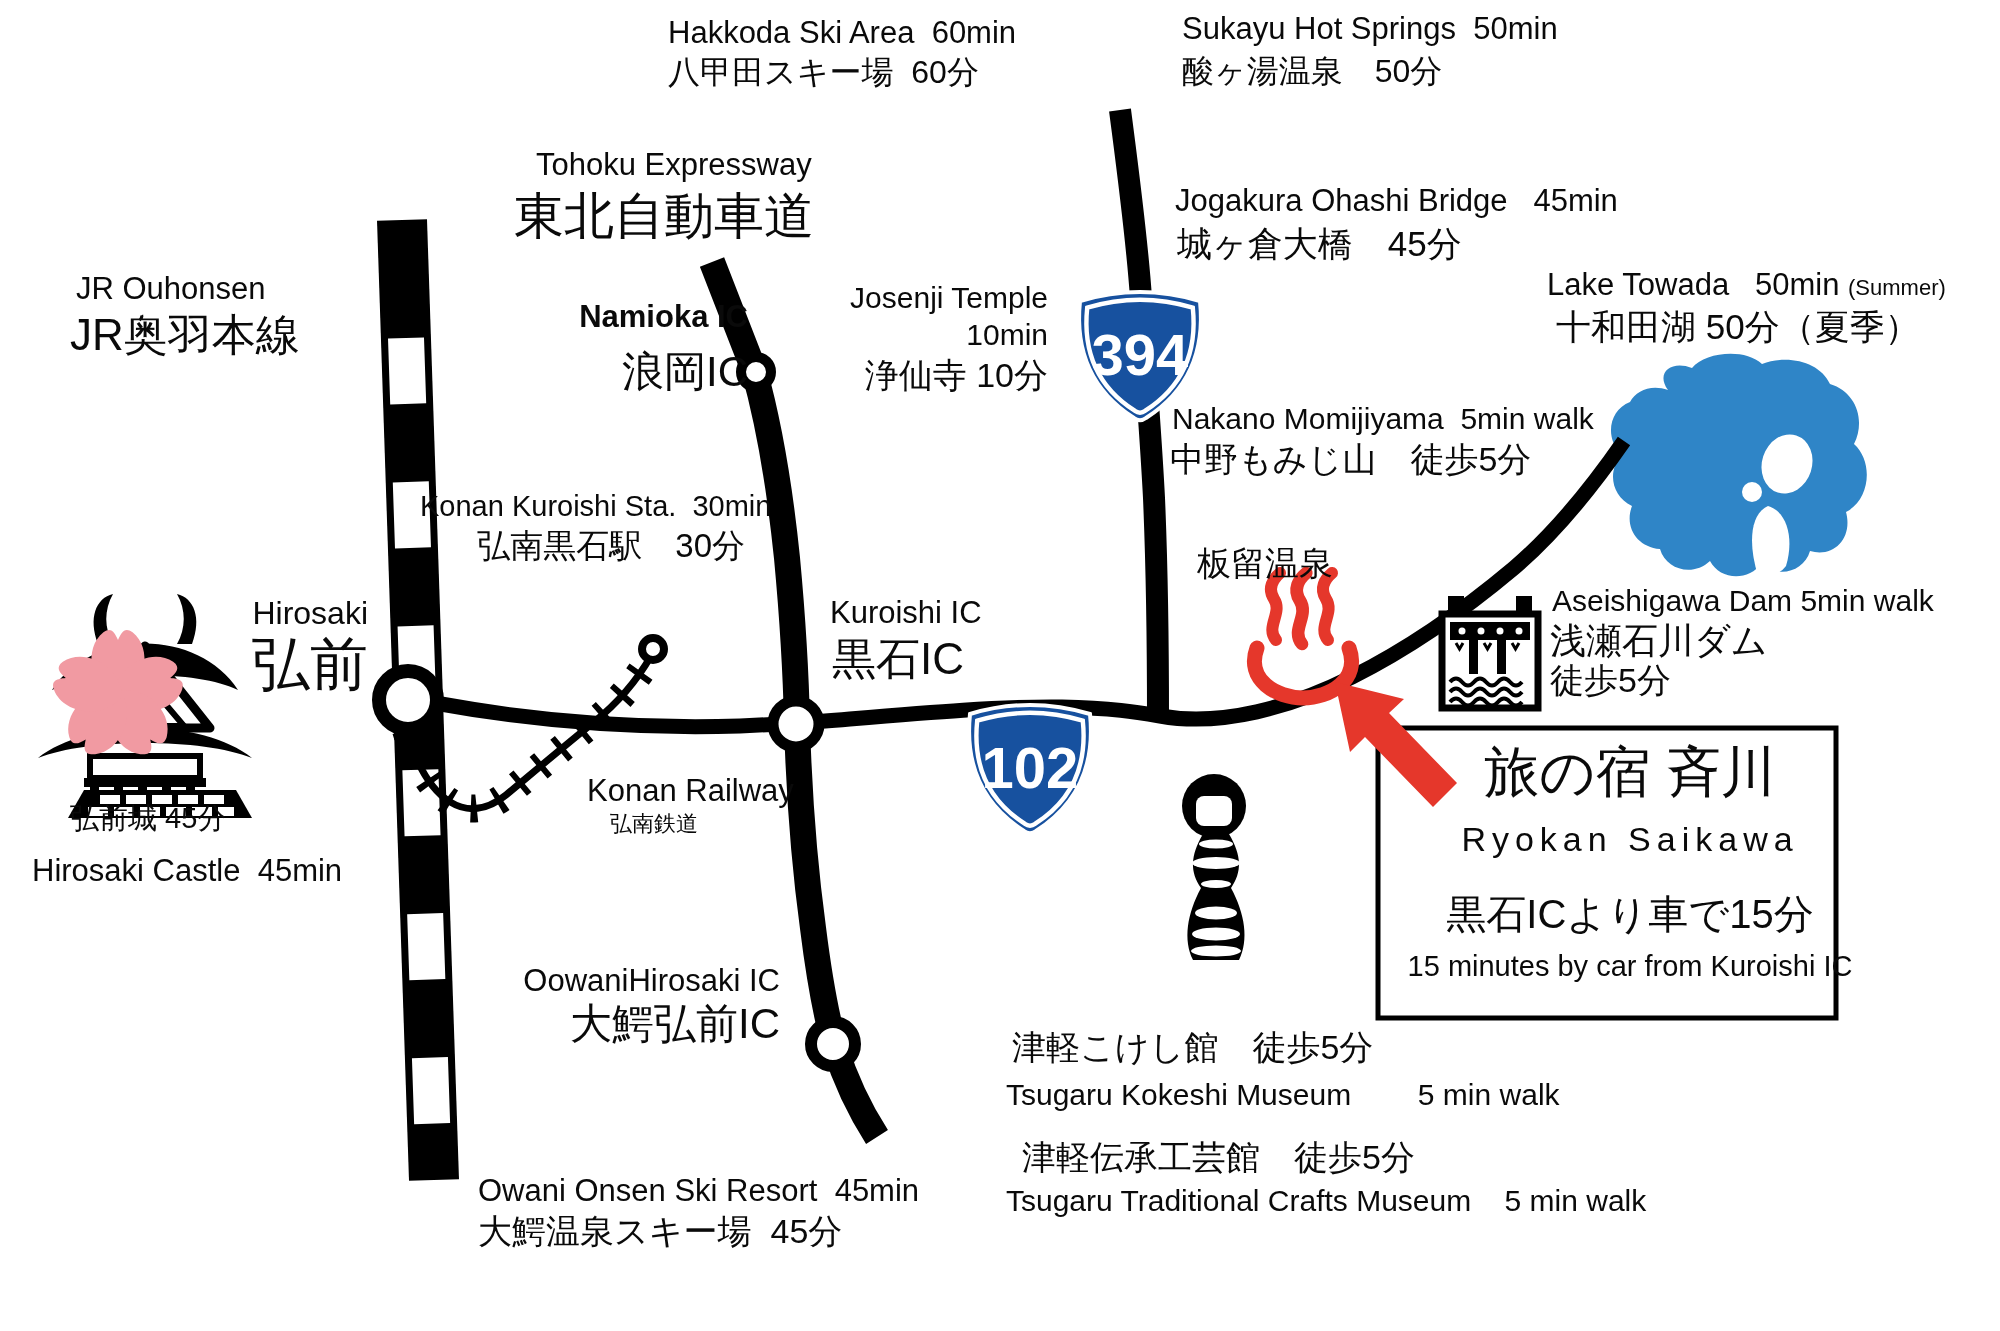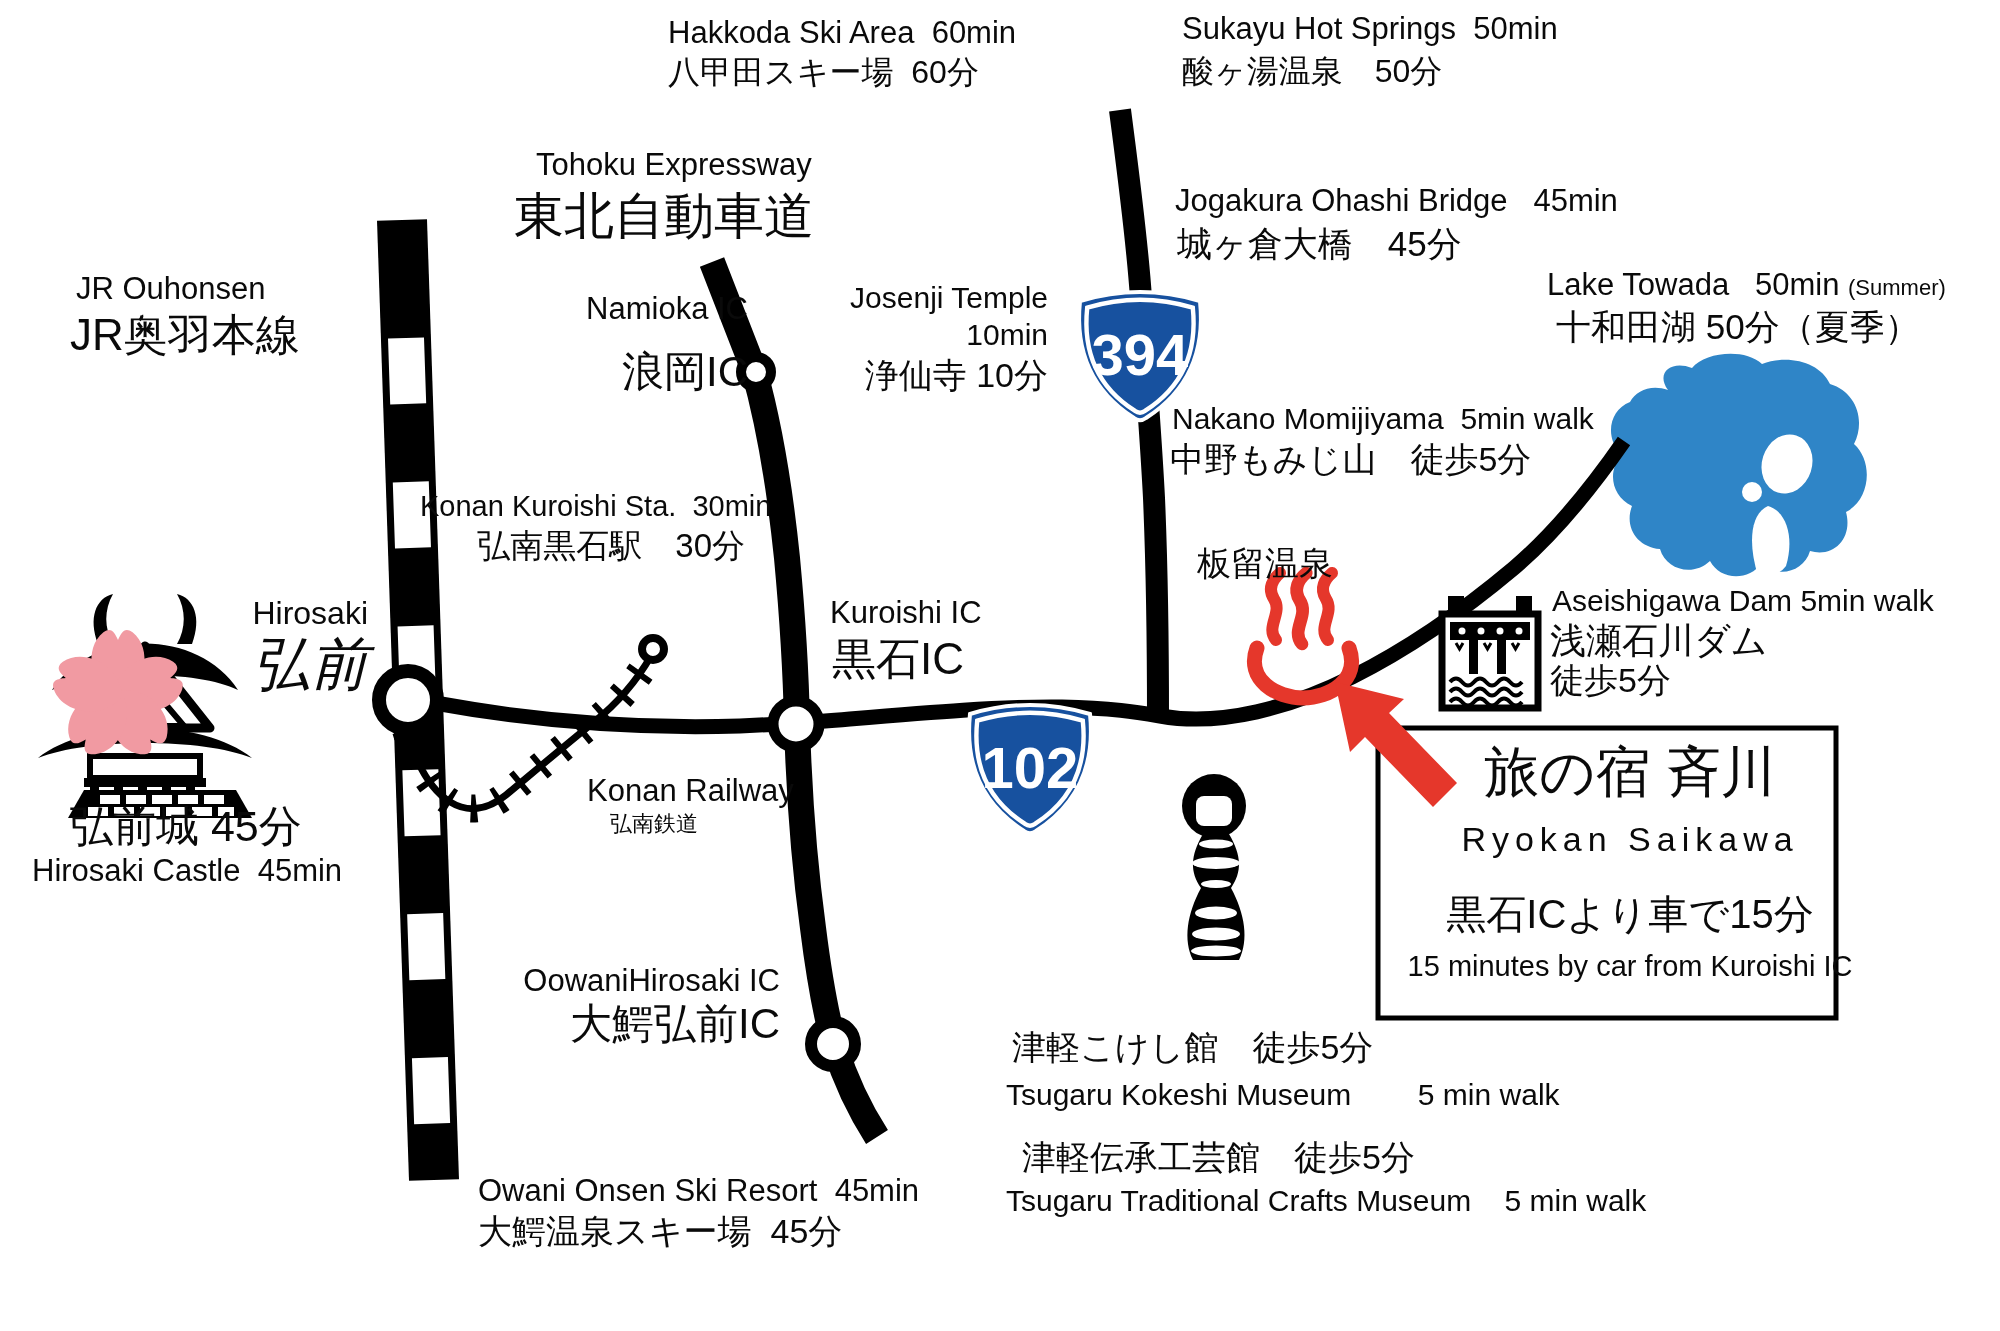--- a/index.html
+++ b/index.html
@@ -167,21 +167,21 @@
 
   <div class="lbl" style="left:1182px;top:12px;font-size:31px;">Sukayu Hot Springs  50min</div>
   <div class="lbl" style="left:1182px;top:54px;font-size:32px;">酸ヶ湯温泉　50分</div>
 
   <div class="lbl" style="left:536px;top:148px;font-size:31px;">Tohoku Expressway</div>
   <div class="lbl" style="left:514px;top:188px;font-size:50px;">東北自動車道</div>
 
   <div class="lbl" style="left:76px;top:272px;font-size:31px;">JR Ouhonsen</div>
   <div class="lbl" style="left:46px;top:310px;font-size:44px;margin-left:24px;">JR奥羽本線</div>
 
-  <div class="lbl right" style="left:498px;top:292px;width:250px;font-size:31px;">Namioka IC</div>
+  <div class="lbl right" style="left:498px;top:300px;width:250px;font-size:31px;font-weight:bold;">Namioka IC</div>
   <div class="lbl right" style="left:498px;top:348px;width:250px;font-size:42px;">浪岡IC</div>
 
   <div class="lbl right" style="left:798px;top:281px;width:250px;font-size:30px;">Josenji Temple</div>
   <div class="lbl right" style="left:798px;top:318px;width:250px;font-size:30px;">10min</div>
   <div class="lbl right" style="left:798px;top:356px;width:250px;font-size:34px;">浄仙寺 10分</div>
 
   <div class="lbl" style="left:1175px;top:184px;font-size:31px;">Jogakura Ohashi Bridge   45min</div>
   <div class="lbl" style="left:1177px;top:224px;font-size:35px;">城ヶ倉大橋　45分</div>
 
   <div class="lbl" style="left:1547px;top:268px;font-size:31px;"><span>Lake Towada   50min</span> <span class="small-note">(Summer)</span></div>
@@ -193,23 +193,23 @@
   <div class="lbl" style="left:1197px;top:544px;font-size:34px;">板留温泉</div>
 
   <div class="lbl" style="left:1552px;top:584px;font-size:30px;">Aseishigawa Dam 5min walk</div>
   <div class="lbl" style="left:1550px;top:621px;font-size:36px;">浅瀬石川ダム</div>
   <div class="lbl" style="left:1550px;top:661px;font-size:34px;">徒歩5分</div>
 
   <div class="lbl right" style="left:420px;top:490px;width:325px;font-size:29px;">Konan Kuroishi Sta.  30min</div>
   <div class="lbl right" style="left:420px;top:528px;width:325px;font-size:33px;text-align:right;">弘南黒石駅　30分</div>
 
   <div class="lbl right" style="left:148px;top:596px;width:220px;font-size:32px;">Hirosaki</div>
-  <div class="lbl right" style="left:148px;top:632px;width:220px;font-size:58px;font-style:italic;">弘前</div>
-
-  <div class="lbl" style="left:70px;top:802px;font-size:43px;">弘前城 45分</div>
+  <div class="lbl right" style="left:148px;top:632px;width:220px;font-size:58px;">弘前</div>
+
+  <div class="lbl" style="left:70px;top:802px;font-size:29px;">弘前城 45分</div>
   <div class="lbl" style="left:32px;top:854px;font-size:31px;">Hirosaki Castle  45min</div>
 
   <div class="lbl" style="left:830px;top:596px;font-size:31px;">Kuroishi IC</div>
   <div class="lbl" style="left:832px;top:634px;font-size:44px;">黒石IC</div>
 
   <div class="lbl" style="left:587px;top:774px;font-size:31px;">Konan Railway</div>
   <div class="lbl" style="left:610px;top:812px;font-size:22px;">弘南鉄道</div>
 
   <div class="lbl right" style="left:420px;top:1000px;width:360px;font-size:42px;">大鰐弘前IC</div>
   <div class="lbl right" style="left:420px;top:964px;width:360px;font-size:31px;">OowaniHirosaki IC</div>

